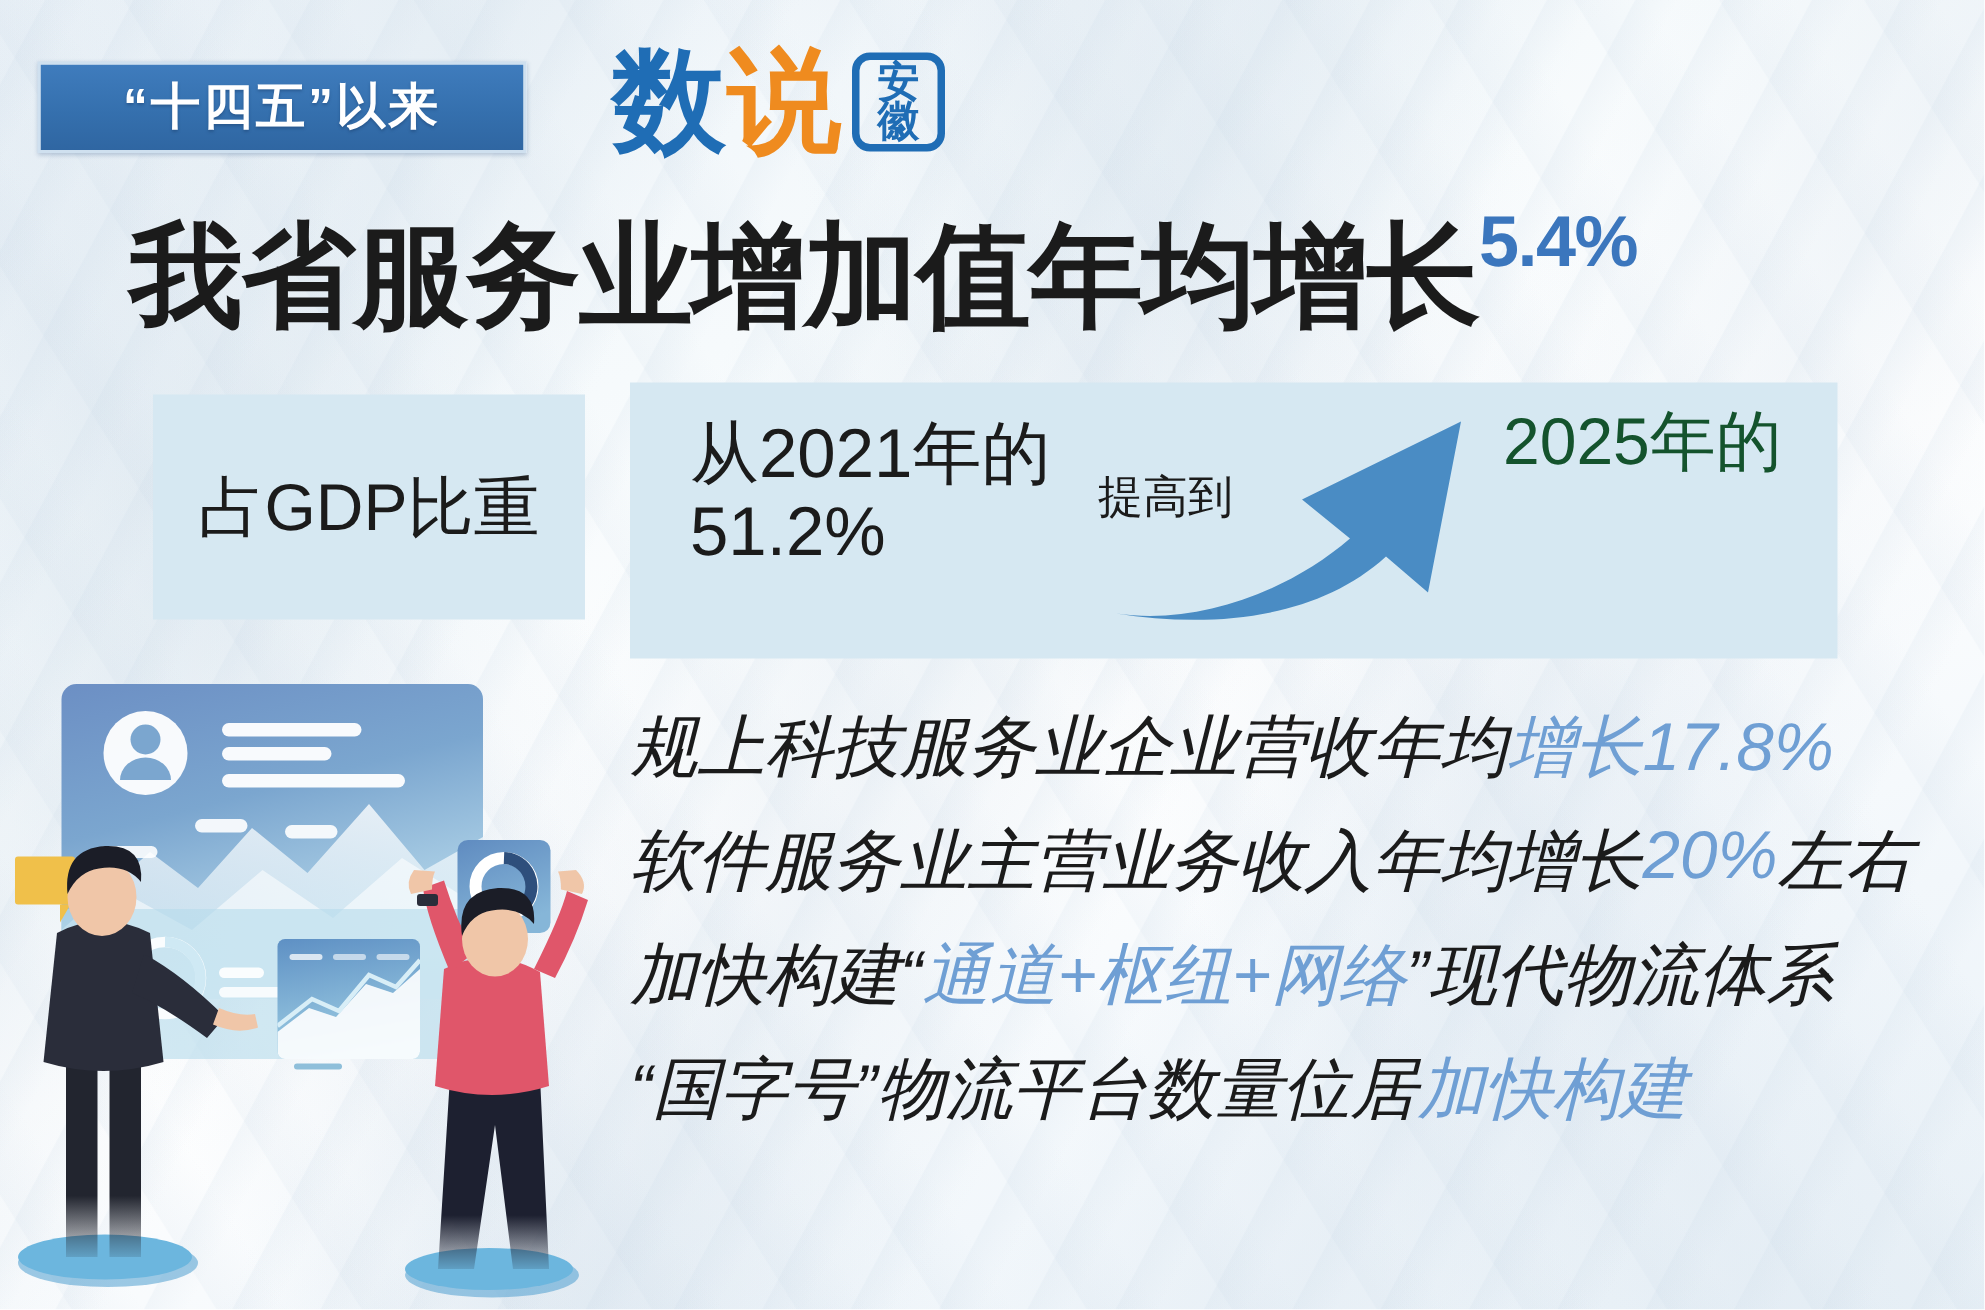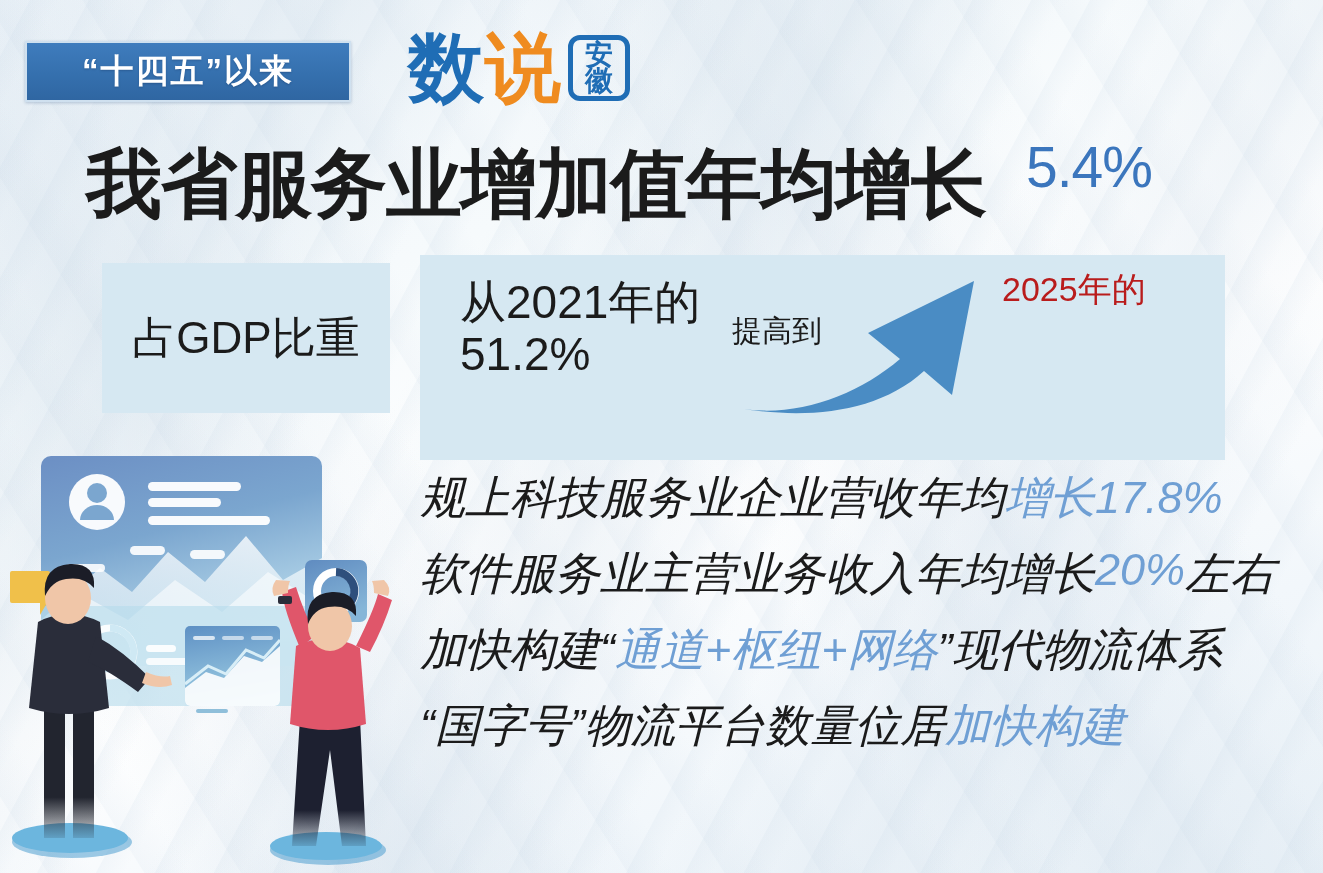--- a/index.html
+++ b/index.html
@@ -104,44 +104,43 @@
     display: flex; align-items: flex-start;
     white-space: nowrap;
   }
   .main-title .t-black {
     font-size: 76px;
     font-weight: bold;
     color: #1b1b1b;
     letter-spacing: -1px;
   }
   .main-title .t-accent {
-    font-size: 57px;
-    font-weight: normal;
+    font-size: 48px;
+    font-weight: bold;
     color: #3b76bd;
     letter-spacing: -1px;
-    margin-left: 40px;
   }
 
   
   .stat-band { position: absolute; left: 0; top: 255px; width: 1323px; height: 180px; z-index: 6; }
 
   .box-gdp {
     position: absolute; left: 102px; top: 8px;
     width: 288px; height: 150px;
     background: #d6e8f2;
     display: flex; align-items: center; justify-content: center;
   }
   .box-gdp span {
     font-size: 44px; color: #1b1b1b; font-weight: normal;
     letter-spacing: 0px;
   }
 
   .box-trend {
     position: absolute; left: 420px; top: 0px;
-    width: 805px; height: 205px;
+    width: 805px; height: 184px;
     background: #d6e8f2;
   }
   .from-block {
     position: absolute; left: 40px; top: 22px;
     line-height: 1.12;
   }
   .from-block .ln {
     display: block;
     font-size: 46px;
     color: #1b1b1b;
@@ -156,22 +155,22 @@
   .arrow-wrap {
     position: absolute; left: 318px; top: 12px;
     width: 260px; height: 150px;
   }
   .to-block {
     position: absolute; left: 582px; top: 16px;
     line-height: 1.1;
   }
   .to-block .ln-year {
     display: block;
-    font-size: 34px;
-    color: #b91c1c;
+    font-size: 44px;
+    color: #14532d;
     white-space: nowrap;
   }
   .to-block .ln-val {
     display: block;
     font-size: 58px;
     color: #3b76bd;
     white-space: nowrap;
   }
 
   

